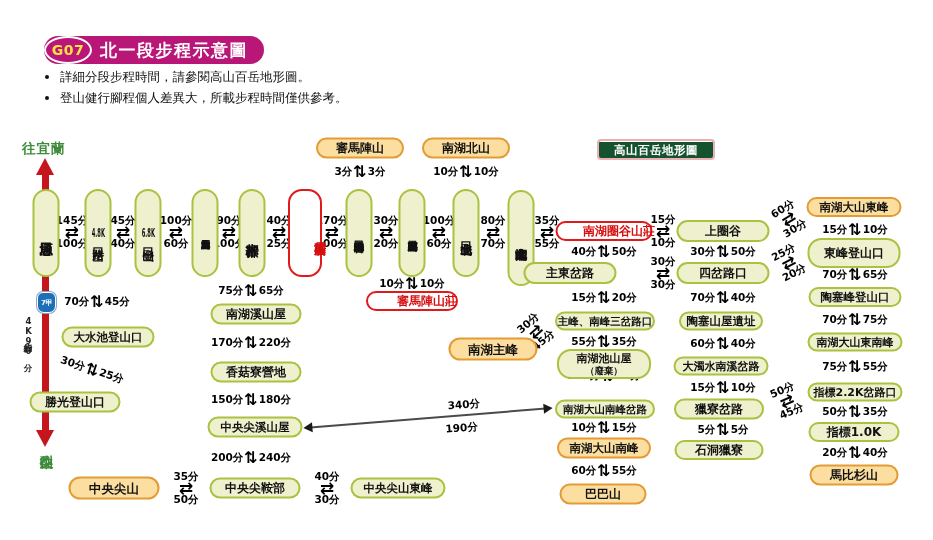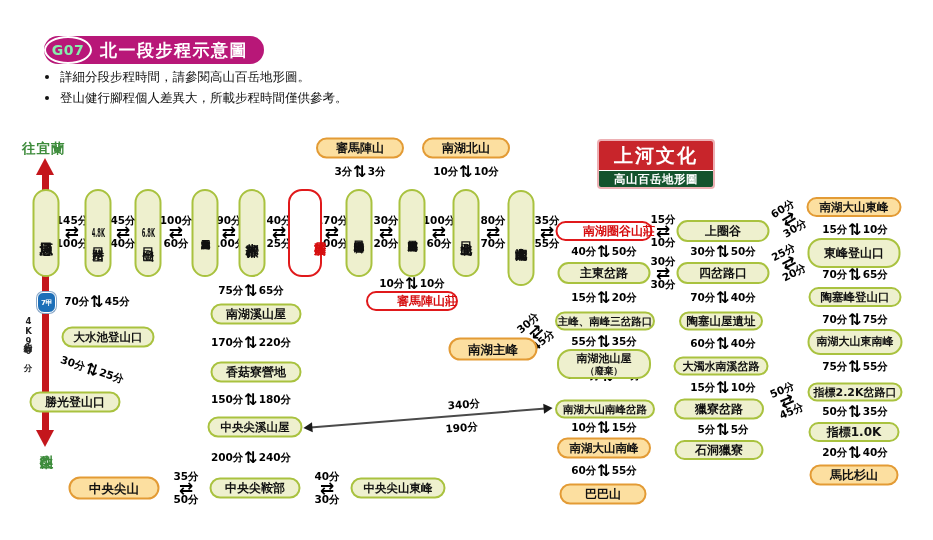--- a/index.html
+++ b/index.html
@@ -4,21 +4,21 @@
 <style>
   html,body { margin:0; padding:0; background:#fff; }
   body { font-family:"DejaVu Sans","Liberation Sans",sans-serif; }
   #page { position:relative; width:933px; height:540px; background:#ffffff; overflow:hidden; }
 
   
   .g-badge { position:absolute; left:44px; top:36px; height:28px; display:inline-flex; align-items:center;
              background:#b81778; border-radius:15px; padding-right:16px; }
   .g-oval { display:flex; align-items:center; justify-content:center; width:48px; height:28px;
             border-radius:50%; background:#b81778; border:2.5px solid #ffffff; box-sizing:border-box;
-            color:#86efac; font-weight:bold; font-size:14px; margin-right:8px; letter-spacing:0.5px; }
+            color:#fde047; font-weight:bold; font-size:14px; margin-right:8px; letter-spacing:0.5px; }
   .g-title { color:#ffffff; font-weight:bold; font-size:17px; letter-spacing:1.5px; white-space:nowrap; }
   .notes { position:absolute; left:46px; top:66px; margin:0; padding:0 0 0 14px; }
   .notes li { font-size:12.5px; color:#111; line-height:21px; font-weight:500; list-style:disc; }
 
   
   .logo { position:absolute; left:597px; top:139px; width:114px; border:2px solid #edb0b4;
           border-radius:4px; overflow:hidden; background:#fff; }
   .logo-top { background:#c8252b; color:#fff; font-size:19px; font-weight:bold; text-align:center;
               height:29px; line-height:29px; letter-spacing:2px; }
   .logo-bottom { background:#14532d; color:#fff; font-size:11.5px; font-weight:bold; text-align:center;
@@ -78,21 +78,20 @@
   <div class="g-badge">
     <span class="g-oval">G07</span>
     <span class="g-title">北一段步程示意圖</span>
   </div>
   <ul class="notes">
     <li>詳細分段步程時間，請參閱高山百岳地形圖。</li>
     <li>登山健行腳程個人差異大，所載步程時間僅供參考。</li>
   </ul>
 
   <div class="logo">
-    <div class="logo-top">上河文化</div>
     <div class="logo-bottom">高山百岳地形圖</div>
   </div>
 
   <div class="dir-label" id="to-yilan">往宜蘭</div>
   <div class="road-arrow up"></div>
   <div class="road-seg top"></div>
   <div class="road-seg bottom"></div>
   <div class="road-arrow down"></div>
   <div class="shield">7甲</div>
   <div class="walk-note">4K步行約90分</div>
@@ -139,21 +138,21 @@
       </div>
       <div class="node red" style="left: 412px; top: 301px; width: 92px; height: 20px; font-size: 12px;">
         <span>審馬陣山莊</span>
       </div>
       <div class="node red" style="left: 604px; top: 231px; width: 97px; height: 20px; font-size: 12px;">
         <span>南湖圈谷山莊</span>
       </div>
       <div class="node green" style="left: 723px; top: 231px; width: 93px; height: 22px; font-size: 12px;">
         <span>上圈谷</span>
       </div>
-      <div class="node green" style="left: 604px; top: 273px; width: 93px; height: 22px; font-size: 12px; text-align: center;">
+      <div class="node green" style="left: 570px; top: 273px; width: 93px; height: 22px; font-size: 12px; text-align: center;">
         <span>主東岔路</span>
       </div>
       <div class="node green" style="left: 723px; top: 273px; width: 93px; height: 22px; font-size: 12px;">
         <span>四岔路口</span>
       </div>
       <div class="node green" style="left: 605px; top: 321px; width: 100px; height: 19px; font-size: 10.5px;">
         <span>主峰、南峰三岔路口</span>
       </div>
       <div class="node green" style="left: 721px; top: 321px; width: 84px; height: 19px; font-size: 11.5px;">
         <span>陶塞山屋遺址</span>
@@ -185,21 +184,21 @@
       </div>
       <div class="node orange" style="left: 854px; top: 207px; width: 95px; height: 20px; font-size: 11.5px;">
         <span>南湖大山東峰</span>
       </div>
       <div class="node green" style="left: 854px; top: 253px; width: 93px; height: 30px; font-size: 12px;">
         <span>東峰登山口</span>
       </div>
       <div class="node green" style="left: 855px; top: 297px; width: 93px; height: 20px; font-size: 11.5px;">
         <span>陶塞峰登山口</span>
       </div>
-      <div class="node green" style="left: 855px; top: 342px; width: 95px; height: 26px; font-size: 11px;">
+      <div class="node green" style="left: 855px; top: 342px; width: 95px; height: 19px; font-size: 11px;">
         <span>南湖大山東南峰</span>
       </div>
       <div class="node green" style="left: 855px; top: 392px; width: 95px; height: 19px; font-size: 11px;">
         <span>指標2.2K岔路口</span>
       </div>
       <div class="node green" style="left: 854px; top: 432px; width: 91px; height: 20px; font-size: 12px;">
         <span>指標1.0K</span>
       </div>
       <div class="node orange" style="left: 854px; top: 475px; width: 89px; height: 21px; font-size: 12px;">
         <span>馬比杉山</span>

